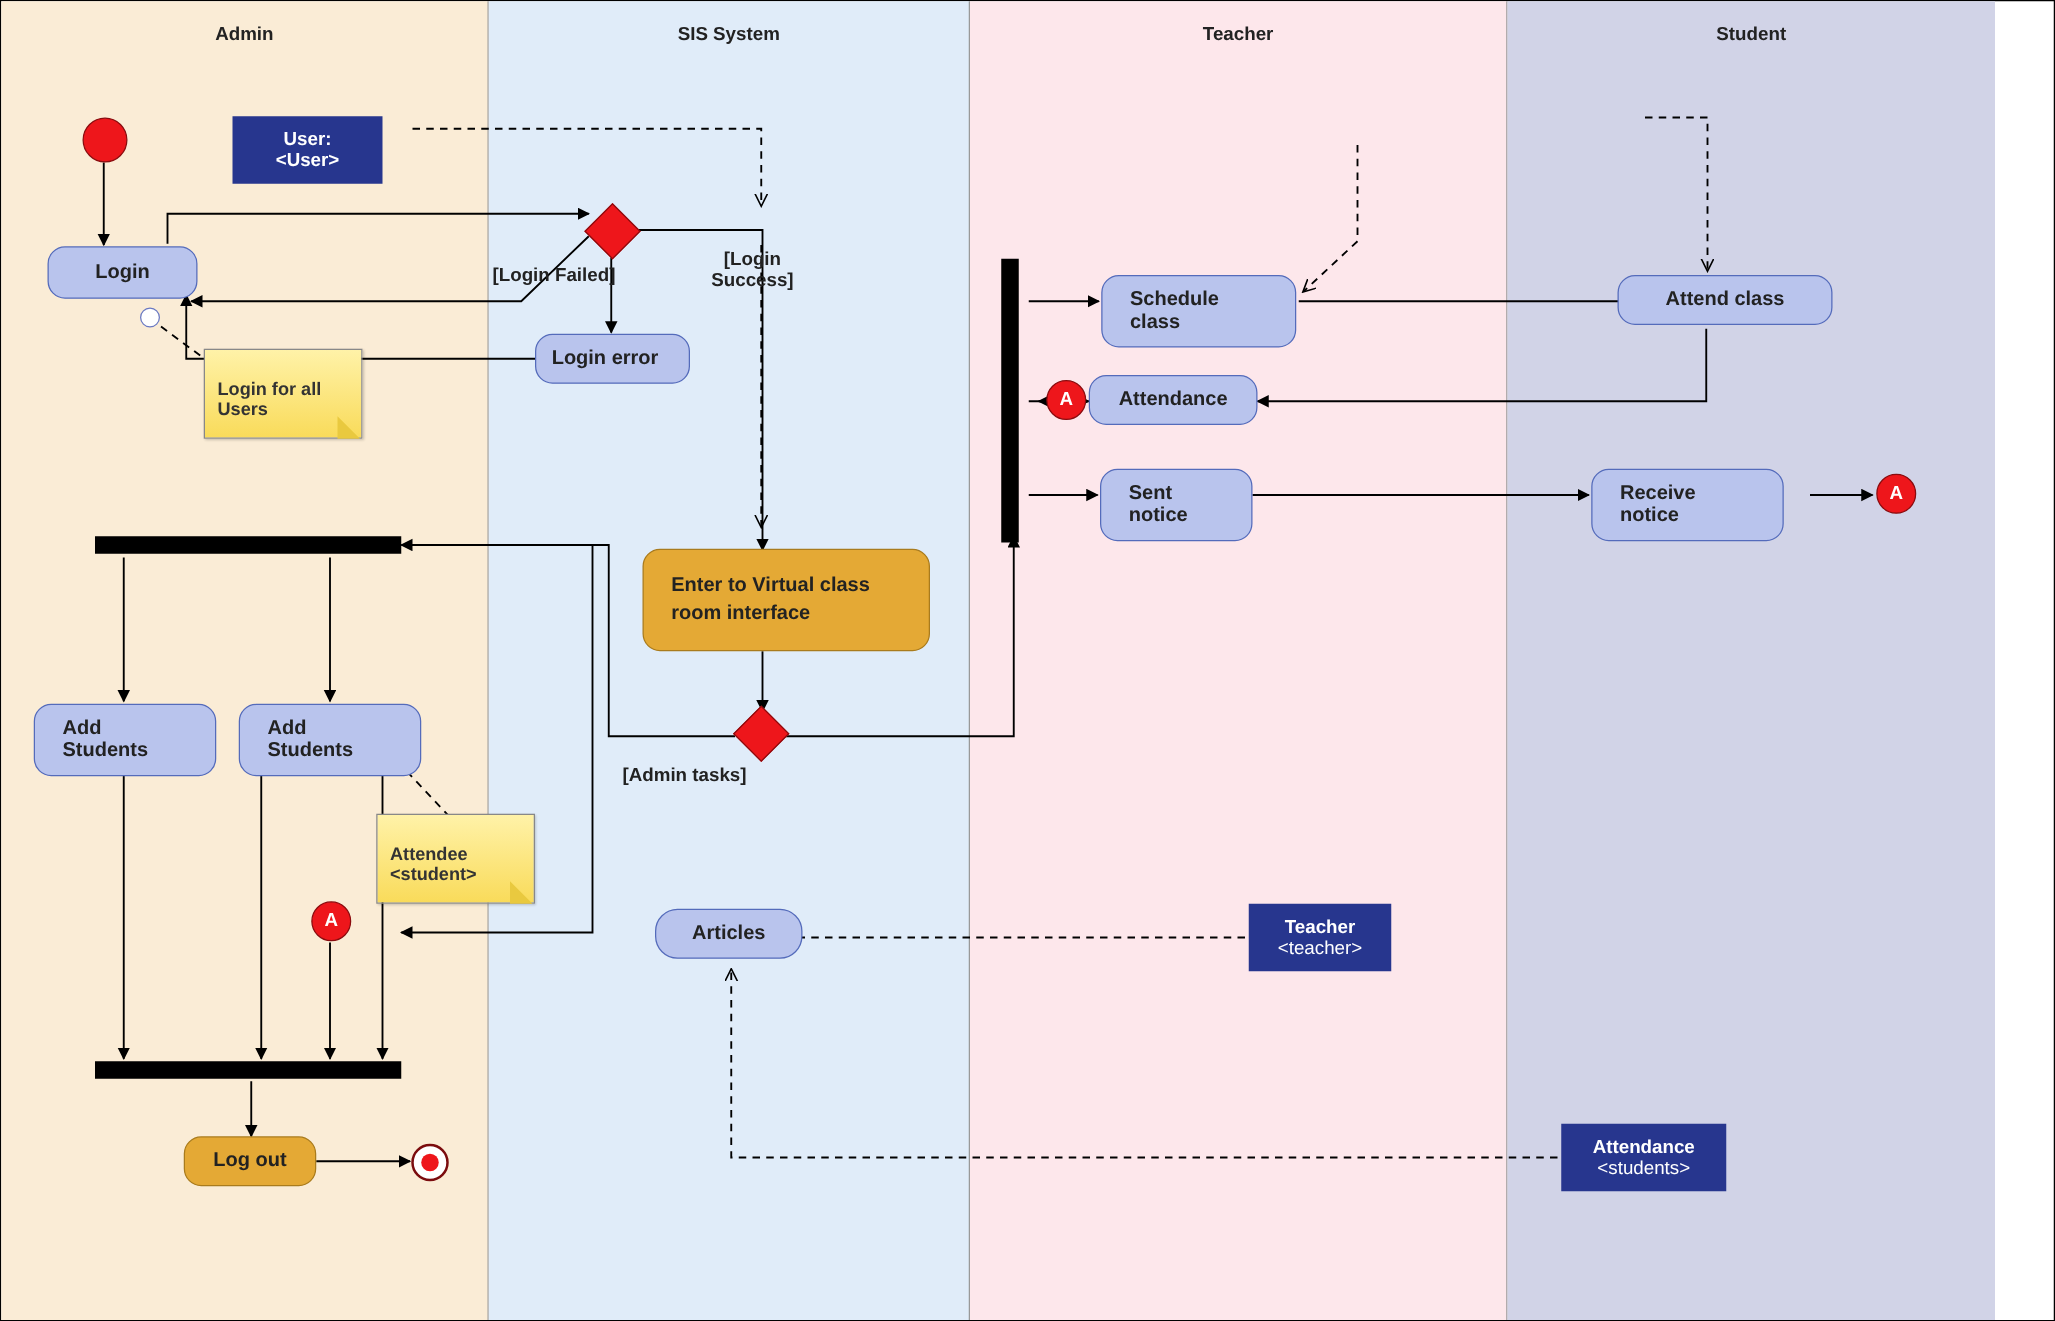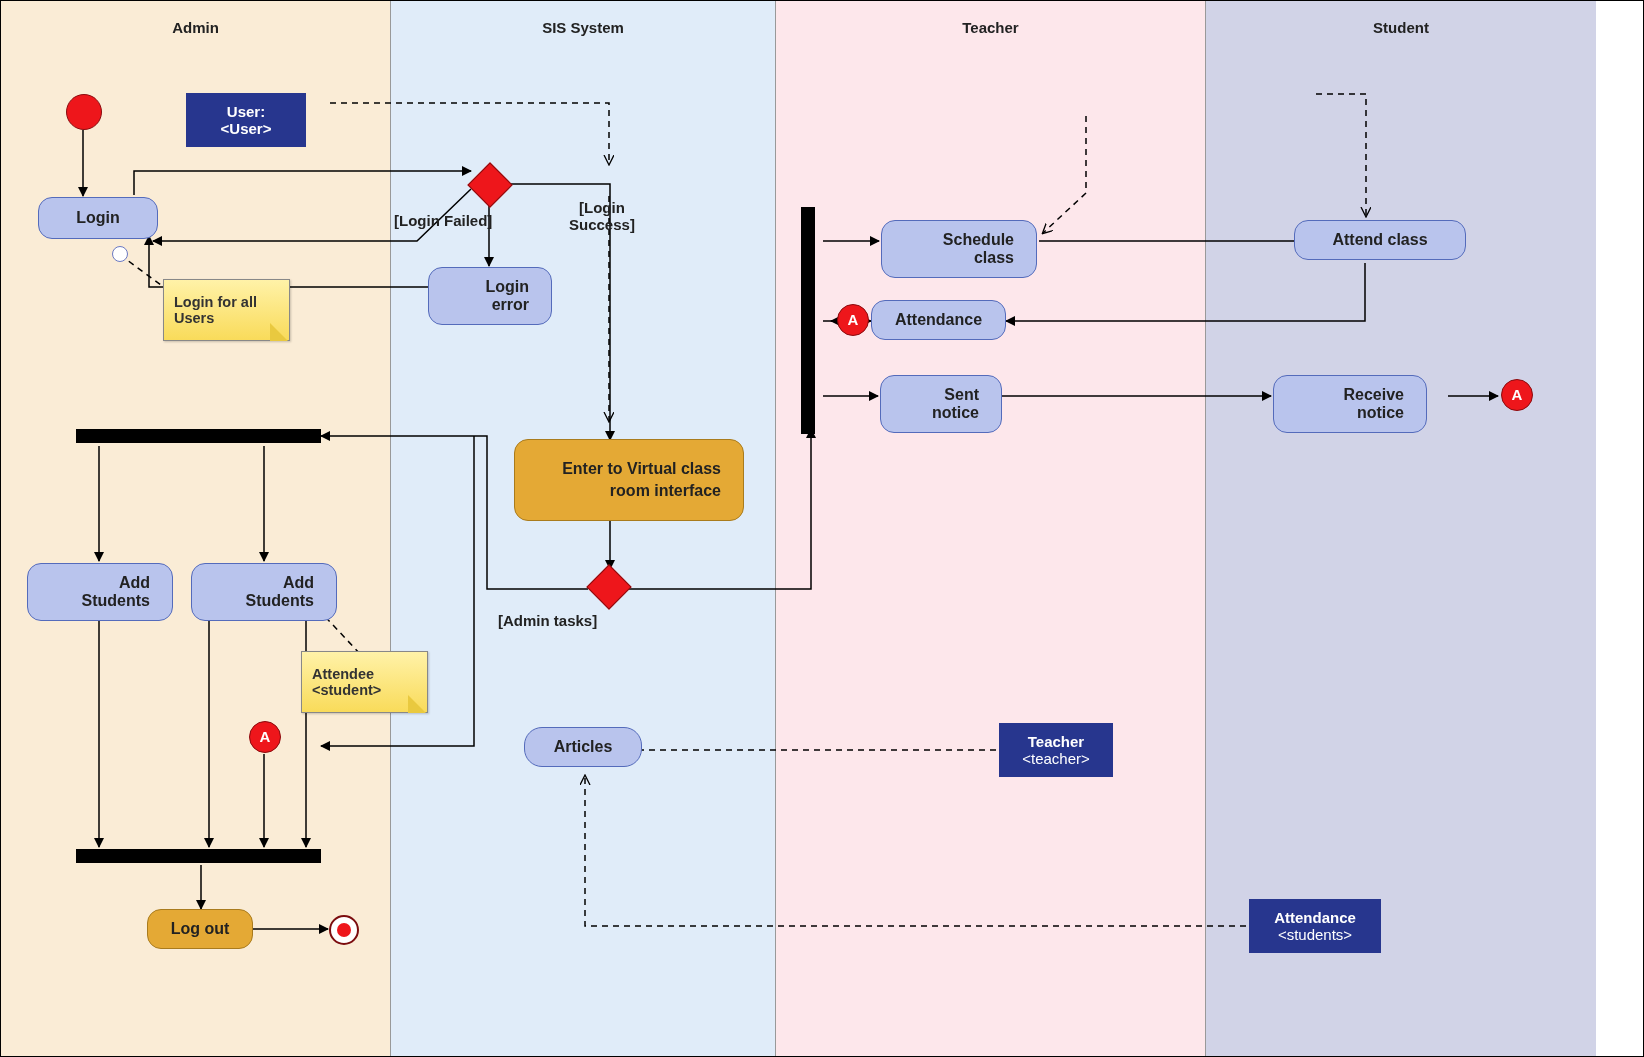--- a/index.html
+++ b/index.html
@@ -1,23 +1,23 @@
 <!DOCTYPE html>
 <html><head>
 <meta charset="utf-8">
 <style>
 body { margin:0; font-family:"Segoe UI", Arial, sans-serif; background:#fff; }
 .diagram { position:relative; width:1644px; height:1057px; margin:auto; border:1px solid #000; box-sizing:border-box; background:#fff; }
 .lane { position:absolute; top:0; height:1055px; box-sizing:border-box; }
 .lane-header { position:absolute; top:18px; width:100%; text-align:center; font-weight:700; font-size:15px; color:#222; }
-.activity { position:absolute; padding:10px 22px; background:#b9c4ed; border:1.5px solid #546bbb; border-radius:14px; font-size:16px; font-weight:600; color:#222; text-align:right; box-sizing:border-box; display:flex; align-items:center; justify-content:center; }
+.activity { position:absolute; padding:10px 22px; background:#b9c4ed; border:1.5px solid #546bbb; border-radius:14px; font-size:16px; font-weight:600; color:#222; text-align:left; box-sizing:border-box; display:flex; align-items:center; justify-content:center; }
 .orange-act { background:#e4a935; border:1.5px solid #a97b1d; }
 .signal { position:absolute; background:#27368e; color:#fff; font-size:15px; font-weight:700; padding:10px 16px; box-sizing:border-box; text-align:center; }
 .signal .sub { font-weight:400; }
-.note { position:absolute; background:linear-gradient(#fff2a8,#f9db5a); border:1px solid #888; width:105px; padding:14px 10px 14px 10px; font-size:14.5px; font-weight:600; color:#333; box-shadow:1px 1px 2px rgba(0,0,0,.2); }
+.note { position:absolute; background:linear-gradient(#fff2a8,#f9db5a); border:1px solid #888; width:105px; padding:24px 10px 14px 10px; font-size:14.5px; font-weight:600; color:#333; box-shadow:1px 1px 2px rgba(0,0,0,.2); }
 .note::after { content:""; position:absolute; right:0; bottom:0; width:0; height:0; border-style:solid; border-width:0 0 18px 18px; border-color:transparent transparent #e9c93f transparent; transform:rotate(90deg) translate(1px,1px); }
 .fork { position:absolute; background:#000; }
 .decision { position:absolute; width:30px; height:30px; background:#ee161b; transform:rotate(45deg); border:1px solid #8a0b0e; }
 .start { position:absolute; width:34px; height:34px; background:#ee161b; border:1px solid #8a0b0e; border-radius:50%; }
 .conn-a { position:absolute; width:30px; height:30px; background:#ee161b; border:1.5px solid #8a0b0e; border-radius:50%; color:#fff; font-weight:700; font-size:15px; text-align:center; line-height:30px; }
 .endnode { position:absolute; width:26px; height:26px; border:2px solid #7b0c0e; border-radius:50%; background:#fff; }
 .endnode::after { content:""; position:absolute; left:6px; top:6px; width:14px; height:14px; background:#ee161b; border-radius:50%; }
 .label { position:absolute; font-size:15px; font-weight:700; color:#222; }
 svg.edges { position:absolute; left:0; top:0; width:1644px; height:1057px; pointer-events:none; }
 .notelink { position:absolute; width:14px; height:14px; border:1.5px solid #6a79c2; border-radius:50%; background:#fff; }
@@ -103,21 +103,21 @@
 <div class="activity orange-act" style="left:146px; top:908px; width:106px;">Log out</div>
 <div class="endnode" style="left:328px; top:914px;"></div>
 
 <div class="signal" style="left:185px; top:92px; width:120px;">User: &lt;User&gt;</div>
 <div class="decision" style="left:473px; top:168px;"></div>
 <div class="label" style="left:393px; top:211px;">[Login Failed]</div>
 <div class="label" style="left:568px; top:198px; text-align:center;">
   <span>[Login</span><br>
   <span>Success]</span>
 </div>
-<div class="activity" style="left:427px; top:266px; width:124px;">Login error</div>
+<div class="activity" style="left:427px; top:266px; width:124px;padding-left:10px;">Login error</div>
 <div class="activity orange-act" style="left:513px; top:438px; width:230px; height:82px; line-height:1.35;">Enter to Virtual class room interface</div>
 <div class="decision" style="left:592px; top:570px;"></div>
 <div class="label" style="left:497px; top:611px;">[Admin tasks]</div>
 <div class="activity" style="left:523px; top:726px; width:118px;border-radius:18px;">Articles</div>
 
 <div class="fork" style="left:800px; top:206px; width:14px; height:227px;"></div>
 <div class="activity" style="left:880px; top:219px; width:156px;">Schedule class</div>
 <div class="activity" style="left:870px; top:299px; width:135px;">Attendance</div>
 <div class="activity" style="left:879px; top:374px; width:122px;">Sent notice</div>
 <div class="conn-a" style="left:836px; top:303px;">A</div>

